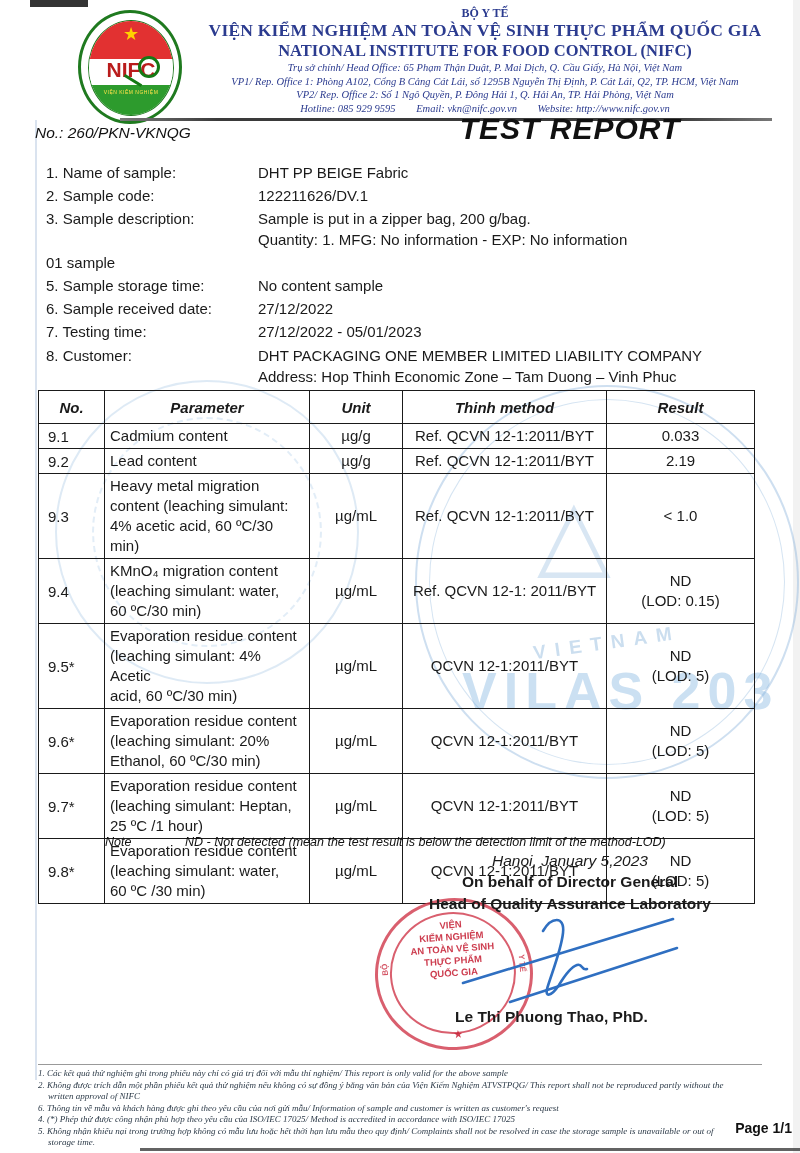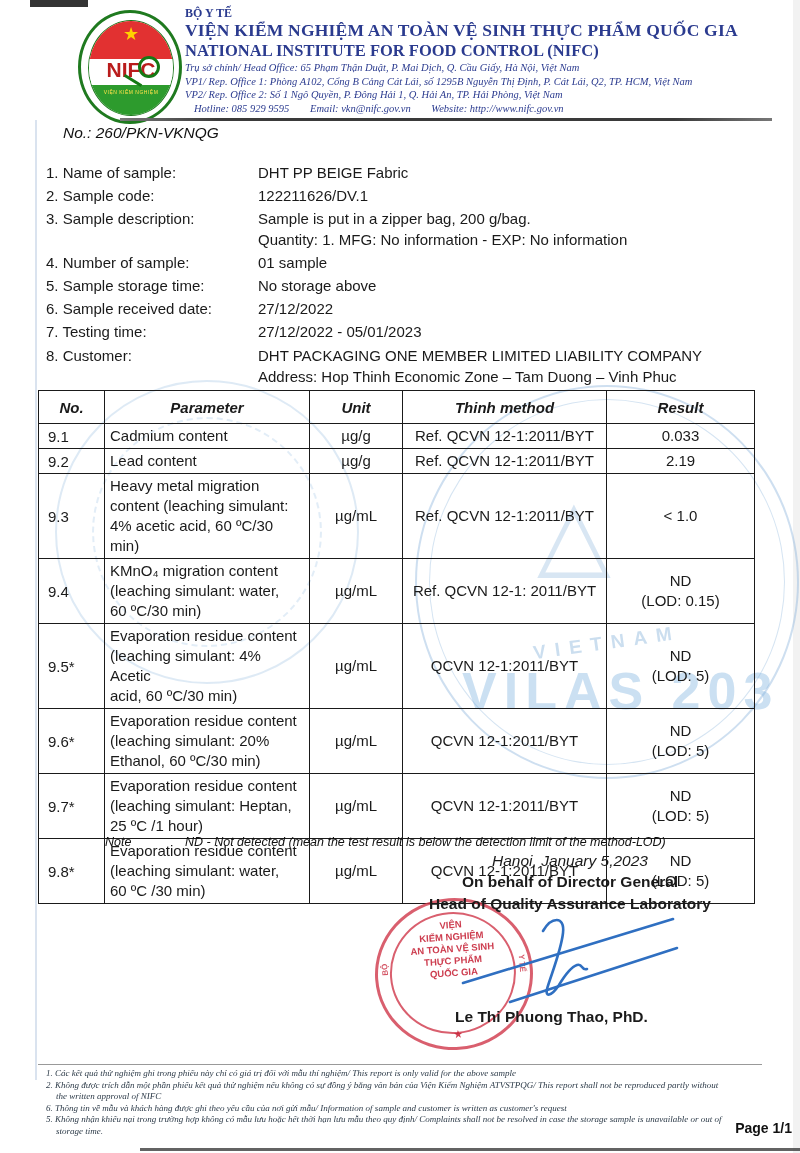--- a/index.html
+++ b/index.html
@@ -18,29 +18,29 @@
   .logo{position:absolute;left:78px;top:4px;width:104px;height:114px;border:3px solid #1f7a1f;border-radius:50%;background:#fff;box-sizing:border-box;}
   .logo-inner{position:absolute;left:7px;top:7px;width:84px;height:94px;border-radius:50%;overflow:hidden;border:1px solid #1f7a1f;}
   .logo-band-red{position:absolute;left:0;top:0;width:100%;height:40%;background:#e23131;}
   .logo-band-white{position:absolute;left:0;top:40%;width:100%;height:28%;background:#fff;}
   .logo-band-green{position:absolute;left:0;top:68%;width:100%;height:32%;background:#2d9b2d;}
   .logo-star{position:absolute;left:0;top:4px;width:100%;text-align:center;color:#ffd200;font-size:18px;line-height:18px;}
   .logo-nifc{position:absolute;left:0;top:39%;width:100%;text-align:center;font-weight:bold;font-size:21px;letter-spacing:0;color:#b91c1c;font-family:"Liberation Sans",sans-serif;}
   .logo-lens{position:absolute;right:13px;top:37%;width:22px;height:22px;border:3px solid #157a15;border-radius:50%;box-sizing:border-box;background:transparent;}
   .logo-handle{position:absolute;right:30px;top:62%;width:20px;height:3px;background:#157a15;transform:rotate(32deg);}
   .logo-bottom-text{position:absolute;left:0;top:72%;width:100%;text-align:center;color:#ffe24a;font-size:5px;letter-spacing:.5px;}
-  .head-text{margin-left:185px;margin-right:15px;text-align:left;color:#2b3b8f;}
+  .head-text{margin-left:185px;margin-right:15px;text-align:center;color:#2b3b8f;}
   .ministry{font-family:"Liberation Serif",serif;font-weight:bold;font-size:12px;line-height:14px;}
   .title-vi{font-family:"Liberation Serif",serif;font-weight:bold;font-size:17.5px;line-height:21px;letter-spacing:.2px;}
   .title-en{font-family:"Liberation Serif",serif;font-weight:bold;font-size:16.5px;line-height:20px;}
   .addr{font-family:"Liberation Serif",serif;font-style:italic;font-size:10.5px;line-height:13.5px;}
   .contact span{margin:0 9px;}
   .head-rule{position:absolute;left:120px;top:118px;width:652px;height:3px;background:linear-gradient(90deg,#777,#3a3a3a 15%,#3a3a3a 85%,#777);}
   
-  .report-no{position:absolute;left:35px;top:124px;font-style:italic;font-size:15.5px;color:#111;margin-left:28px;}
+  .report-no{position:absolute;left:35px;top:124px;font-style:italic;font-size:15.5px;color:#111;}
   .report-title{position:absolute;left:420px;top:112px;width:300px;text-align:center;font-style:italic;font-weight:bold;font-size:30px;letter-spacing:1px;color:#111;}
   
   .info{position:absolute;left:46px;top:162px;width:720px;}
   .info-row{display:flex;margin-bottom:2px;}
   .info-label{width:212px;flex:0 0 212px;font-size:15px;line-height:21px;}
   .info-value{flex:1;font-size:15px;line-height:21px;white-space:pre-line;}
   .gap-before{margin-top:3px;}
   
   .tbl{position:absolute;left:38px;top:390px;width:656px;border-collapse:collapse;table-layout:fixed;}
   .tbl th,.tbl td{border:1.6px solid #1a1a1a;font-size:15px;padding:2px 5px;vertical-align:middle;}
@@ -69,21 +69,21 @@
   .wm{position:absolute;pointer-events:none;}
   .wm-circle-big{left:415px;top:385px;width:380px;height:390px;border:2px solid rgba(125,172,216,.38);border-radius:50%;}
   .wm-circle-big-inner{position:absolute;left:12px;top:12px;right:12px;bottom:12px;border:1px solid rgba(125,172,216,.32);border-radius:50%;}
   .wm-tri{position:absolute;left:120px;top:90px;font-size:96px;color:rgba(125,172,216,.30);font-family:"DejaVu Sans",sans-serif;}
   .wm-vietnam{position:absolute;left:70px;top:245px;width:240px;text-align:center;font-size:19px;font-weight:bold;letter-spacing:9px;color:rgba(125,172,216,.40);transform:rotate(-8deg);}
   .wm-vilas{left:462px;top:661px;font-size:52px;font-weight:bold;letter-spacing:7px;color:rgba(130,180,225,.42);font-family:"Liberation Sans",sans-serif;}
   .wm-circle-left{left:55px;top:380px;width:300px;height:300px;border:2px solid rgba(125,172,216,.25);border-radius:50%;}
   .wm-circle-left-inner{position:absolute;left:35px;top:35px;right:35px;bottom:35px;border:2px dashed rgba(125,172,216,.22);border-radius:50%;}
   
   .footer{position:absolute;left:38px;top:1068px;width:690px;font-family:"Liberation Serif",serif;font-style:italic;font-size:9px;line-height:11.5px;color:#2c3a48;}
-  .footer-line{padding-left:18px;text-indent:-10px;}
+  .footer-line{padding-left:10px;text-indent:-10px;}
   .footer-rule{position:absolute;left:38px;top:1064px;width:724px;height:1px;background:#999;}
   .page-num{position:absolute;right:8px;top:1120px;font-weight:bold;font-size:14px;color:#111;font-style:normal;}
 </style>
 </head>
 <body>
 
 <div class="page">
 
   <div class="scan-mark-topleft"></div>
   <div class="scan-fold"></div>
@@ -123,42 +123,42 @@
       <div class="addr contact">
         <span>Hotline: 085 929 9595</span>
         <span>Email: vkn@nifc.gov.vn</span>
         <span>Website: http://www.nifc.gov.vn</span>
       </div>
     </div>
   </div>
   <div class="head-rule"></div>
 
   <div class="report-no">No.: 260/PKN-VKNQG</div>
+  <div class="report-title">TEST REPORT</div>
 
   <div class="info">
     <div class="info-row">
       <div class="info-label">1. Name of sample:</div>
       <div class="info-value">DHT PP BEIGE Fabric</div>
     </div>
     <div class="info-row">
       <div class="info-label">2. Sample code:</div>
       <div class="info-value">122211626/DV.1</div>
     </div>
     <div class="info-row">
       <div class="info-label">3. Sample description:</div>
       <div class="info-value">Sample is put in a zipper bag, 200 g/bag.
 Quantity: 1. MFG: No information - EXP: No information</div>
     </div>
     <div class="info-row">
-      <div class="info-label">4. Number of sample:</div>
       <div class="info-value">01 sample</div>
     </div>
     <div class="info-row">
       <div class="info-label">5. Sample storage time:</div>
-      <div class="info-value">No storage above</div>
+      <div class="info-value">No content sample</div>
     </div>
     <div class="info-row">
       <div class="info-label">6. Sample received date:</div>
       <div class="info-value">27/12/2022</div>
     </div>
     <div class="info-row">
       <div class="info-label">7. Testing time:</div>
       <div class="info-value">27/12/2022 - 05/01/2023</div>
     </div>
     <div class="info-row gap-before">
@@ -294,17 +294,18 @@
       <path d="M88,26 C96,12 110,10 108,28 C106,46 96,70 92,84 C90,92 96,92 104,80 C110,70 116,62 122,60 C128,58 126,66 132,64"></path>
     </g>
   </svg>
   <div class="sign-name">Le Thi Phuong Thao, PhD.</div>
 
   <div class="footer-rule"></div>
   <div class="footer">
     <div class="footer-line">1. Các kết quả thử nghiệm ghi trong phiếu này chỉ có giá trị đối với mẫu thí nghiệm/ This report is only valid for the above sample</div>
     <div class="footer-line">2. Không được trích dẫn một phần phiếu kết quả thử nghiệm nếu không có sự đồng ý bằng văn bản của Viện Kiểm Nghiệm ATVSTPQG/ This report shall not be reproduced partly without the written approval of NIFC</div>
     <div class="footer-line">6. Thông tin về mẫu và khách hàng được ghi theo yêu cầu của nơi gửi mẫu/ Information of sample and customer is written as customer's request</div>
+    <div class="footer-line">4. (*) Phép thử được công nhận phù hợp theo yêu cầu của ISO/IEC 17025/ Method is accredited in accordance with ISO/IEC 17025</div>
     <div class="footer-line">5. Không nhận khiếu nại trong trường hợp không có mẫu lưu hoặc hết thời hạn lưu mẫu theo quy định/ Complaints shall not be resolved in case the storage sample is unavailable or out of storage time.</div>
   </div>
   <div class="page-num">Page 1/1</div>
 
 </div>
 
 </body></html>

